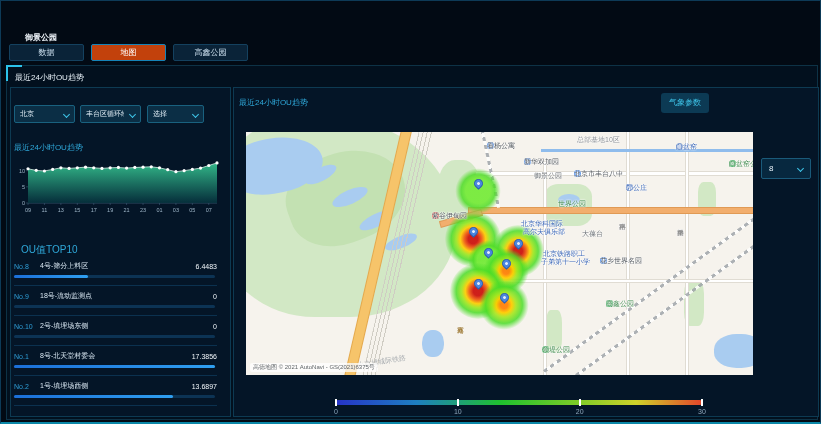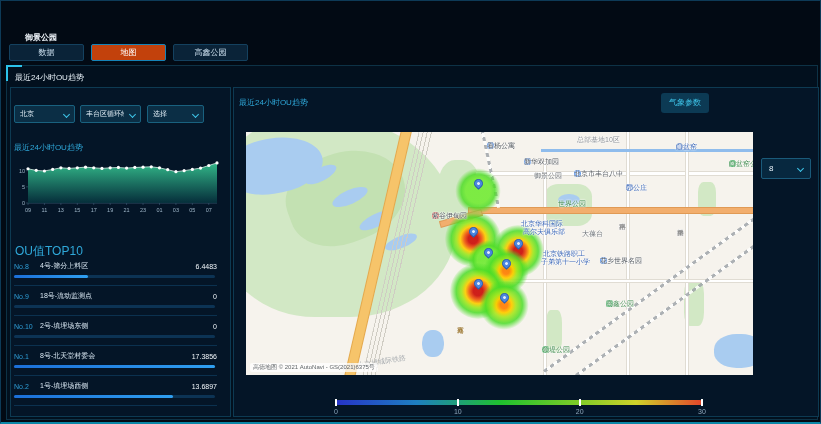--- a/index.html
+++ b/index.html
@@ -35,21 +35,21 @@
   .left-panel{position:absolute;left:9px;top:86px;width:219px;height:328px;background:#041527;border:1px solid #0d3a52;}
   .select{position:absolute;height:18px;background:#0b2e45;border:1px solid #19617f;border-radius:2px;
           display:flex;align-items:center;justify-content:space-between;padding:0 5px;cursor:pointer;box-sizing:border-box;}
   .select .val{font-size:7px;color:#e6f2fa;white-space:nowrap;overflow:hidden;max-width:78%;}
   .chev{width:4px;height:4px;border-right:1px solid #3fc6ea;border-bottom:1px solid #3fc6ea;transform:rotate(45deg);flex:0 0 auto;}
   .sel-1{left:13px;top:104px;width:61px;}
   .sel-2{left:79px;top:104px;width:61px;}
   .sel-3{left:146px;top:104px;width:57px;}
   .sub-title{position:absolute;left:13px;top:141px;font-size:8px;color:#2fa8d9;}
   .trend-chart{position:absolute;left:11px;top:154px;}
-  .rank-title{position:absolute;left:14px;top:242px;font-size:12px;color:#2fa8d9;}
+  .rank-title{position:absolute;left:20px;top:242px;font-size:10px;color:#2fa8d9;}
   .rank-list{position:absolute;left:13px;top:255px;width:203px;}
   .rank-row{position:relative;height:29px;border-bottom:1px solid #0b314f;}
   .rr-top{display:flex;align-items:center;padding-top:5px;}
   .rr-rank{font-size:7px;color:#2f9fd8;width:26px;flex:0 0 auto;}
   .rr-name{font-size:7px;color:#d9e7f2;flex:1;white-space:nowrap;overflow:hidden;}
   .rr-val{font-size:7px;color:#f2f7fb;}
   .rr-bar{position:absolute;left:0;right:2px;top:19px;height:3px;background:#0c3354;border-radius:2px;}
   .rr-fill{height:100%;background:linear-gradient(90deg,#1b6fd8,#2f9ff0);border-radius:2px;}
   
   .right-panel{position:absolute;left:232px;top:86px;width:584px;height:328px;background:#041527;border:1px solid #0d3a52;}

